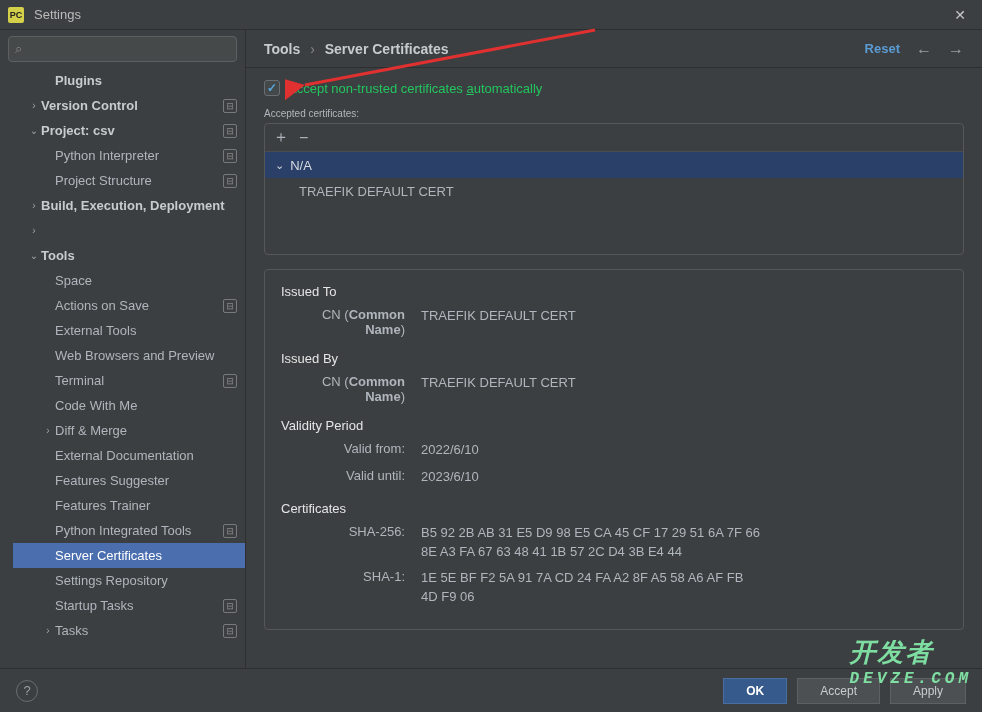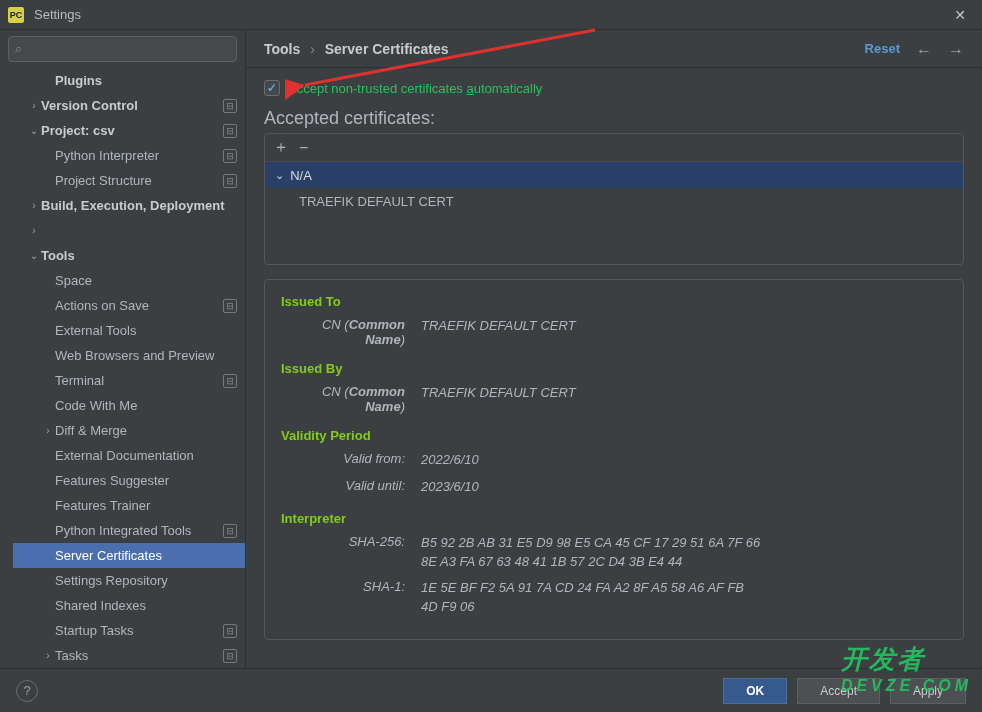--- a/index.html
+++ b/index.html
@@ -29,42 +29,42 @@
 .breadcrumb { font-size: 14px; color: #c7ccd1; font-weight: 600; }
 .breadcrumb .sep { color: #888; margin: 0 6px; font-weight: normal; }
 .main-header .reset { margin-left: auto; color: #5a9bd4; font-weight: 600; cursor: pointer; font-size: 13px; }
 .main-header .nav-arrow { color: #9aa0a6; margin-left: 16px; font-size: 16px; cursor: pointer; }
 .content { padding: 12px 18px; overflow-y: auto; flex: 1; }
 .checkbox-row { display: flex; align-items: center; margin-bottom: 12px; }
 .chk { width: 16px; height: 16px; border: 1px solid #6b6e70; border-radius: 3px; background: #43494a; display: flex; align-items: center; justify-content: center; margin-right: 8px; }
 .chk.checked::after { content: "✓"; color: #5aa7e0; font-size: 12px; font-weight: bold; }
 .chk-label { color: #22c55e; font-size: 13px; }
 .chk-label .u { text-decoration: underline; }
-.section-label { color: #b0b6bd; font-size: 18px; margin-bottom: 4px; }
+.section-label { color: #b0b6bd; font-size: 10px; margin-bottom: 4px; }
 .cert-panel { border: 1px solid #555759; border-radius: 4px; background: #3c3f41; margin-bottom: 14px; }
 .cert-toolbar { height: 28px; display: flex; align-items: center; padding: 0 8px; border-bottom: 1px solid #4a4c4e; gap: 10px; }
 .cert-toolbar .tbtn { color: #b0b6bd; font-size: 16px; cursor: pointer; }
 .cert-group { background: #2b4068; height: 26px; display: flex; align-items: center; padding-left: 10px; color: #d6dbe0; font-size: 13px; }
 .cert-group .chev { font-size: 11px; margin-right: 6px; }
 .cert-row { height: 26px; display: flex; align-items: center; padding-left: 34px; color: #b0b6bd; font-size: 13px; }
 .cert-panel .spacer { height: 50px; }
 .details-panel { border: 1px solid #555759; border-radius: 4px; padding: 14px 16px; }
 .detail-section { margin-bottom: 14px; }
-.detail-header { color: #84cc16; font-size: 13px; margin-bottom: 8px; font-weight: bold; }
-.detail-row { display: flex; margin-bottom: 8px; font-style: italic; }
+.detail-header { color: #e5e5e5; font-size: 13px; margin-bottom: 8px; }
+.detail-row { display: flex; margin-bottom: 8px; }
 .detail-key { width: 140px; text-align: right; padding-right: 16px; color: #b0b6bd; font-size: 13px; padding-left: 20px; }
 .detail-key .bold { font-weight: 600; }
 .detail-val { flex: 1; color: #b0b6bd; font-size: 13px; max-width: 340px; line-height: 1.45; }
 .footer { height: 44px; border-top: 1px solid #2d2f30; display: flex; align-items: center; padding: 0 16px; }
 .help-btn { width: 22px; height: 22px; border-radius: 50%; border: 1px solid #6a6d6f; display: flex; align-items: center; justify-content: center; color: #9aa0a6; font-size: 13px; cursor: pointer; }
 .footer .spacer { flex: 1; }
 .btn { height: 26px; padding: 0 22px; border-radius: 0; border: 1px solid #5e6163; background: #4c5052; color: #c7ccd1; font-size: 12px; cursor: pointer; margin-left: 10px; display: flex; align-items: center; }
 .btn.primary { background: #375a8c; border-color: #4a6ea0; color: #fff; font-weight: 600; }
 .arrow-overlay { position: absolute; pointer-events: none; left: 285px; top: 25px; }
-.watermark { position: absolute; right: 10px; bottom: 17px; font-size: 26px; font-weight: bold; font-style: italic; color: #22c55e; letter-spacing: 2px; opacity: 0.9; pointer-events: none; }
+.watermark { position: absolute; right: 10px; bottom: 24px; font-size: 26px; font-weight: bold; font-style: italic; color: #86efac; letter-spacing: 2px; opacity: 0.9; pointer-events: none; font-family: Liberation Mono, monospace; }
 .watermark .sub { font-size: 16px; letter-spacing: 4px; display:block; }
 ::-webkit-scrollbar { width: 10px; }
 ::-webkit-scrollbar-track { background: #3c3f41; }
 ::-webkit-scrollbar-thumb { background: #565a5c; border-radius: 5px; }
 </style>
 </head>
 <body>
 
 <div class="titlebar">
   <div class="app-icon">PC</div>
@@ -166,24 +166,20 @@
         <div class="tree-item depth-1 selected">
           <span class="expander"></span>
           <span class="label">Server Certificates</span>
         </div>
         <div class="tree-item depth-1">
           <span class="expander"></span>
           <span class="label">Settings Repository</span>
         </div>
         <div class="tree-item depth-1">
           <span class="expander"></span>
-          <span class="label">Shared Indexes</span>
-        </div>
-        <div class="tree-item depth-1">
-          <span class="expander"></span>
           <span class="label">Startup Tasks</span>
           <span class="modified-icon">⊟</span>
         </div>
         <div class="tree-item depth-1">
           <span class="expander">›</span>
           <span class="label">Tasks</span>
           <span class="modified-icon">⊟</span>
         </div>
       </div>
   </div>
@@ -246,21 +242,21 @@
           <div class="detail-row">
             <div class="detail-key">Valid from:</div>
             <div class="detail-val">2022/6/10</div>
           </div>
           <div class="detail-row">
             <div class="detail-key">Valid until:</div>
             <div class="detail-val">2023/6/10</div>
           </div>
         </div>
         <div class="detail-section" style="margin-bottom:0">
-          <div class="detail-header">Interpreter</div>
+          <div class="detail-header">Certificates</div>
           <div class="detail-row">
             <div class="detail-key">SHA-256:</div>
             <div class="detail-val">B5 92 2B AB 31 E5 D9 98 E5 CA 45 CF 17 29 51 6A 7F 66 8E A3 FA 67 63 48 41 1B 57 2C D4 3B E4 44</div>
           </div>
           <div class="detail-row">
             <div class="detail-key">SHA-1:</div>
             <div class="detail-val">1E 5E BF F2 5A 91 7A CD 24 FA A2 8F A5 58 A6 AF FB 4D F9 06</div>
           </div>
         </div>
       </div>

